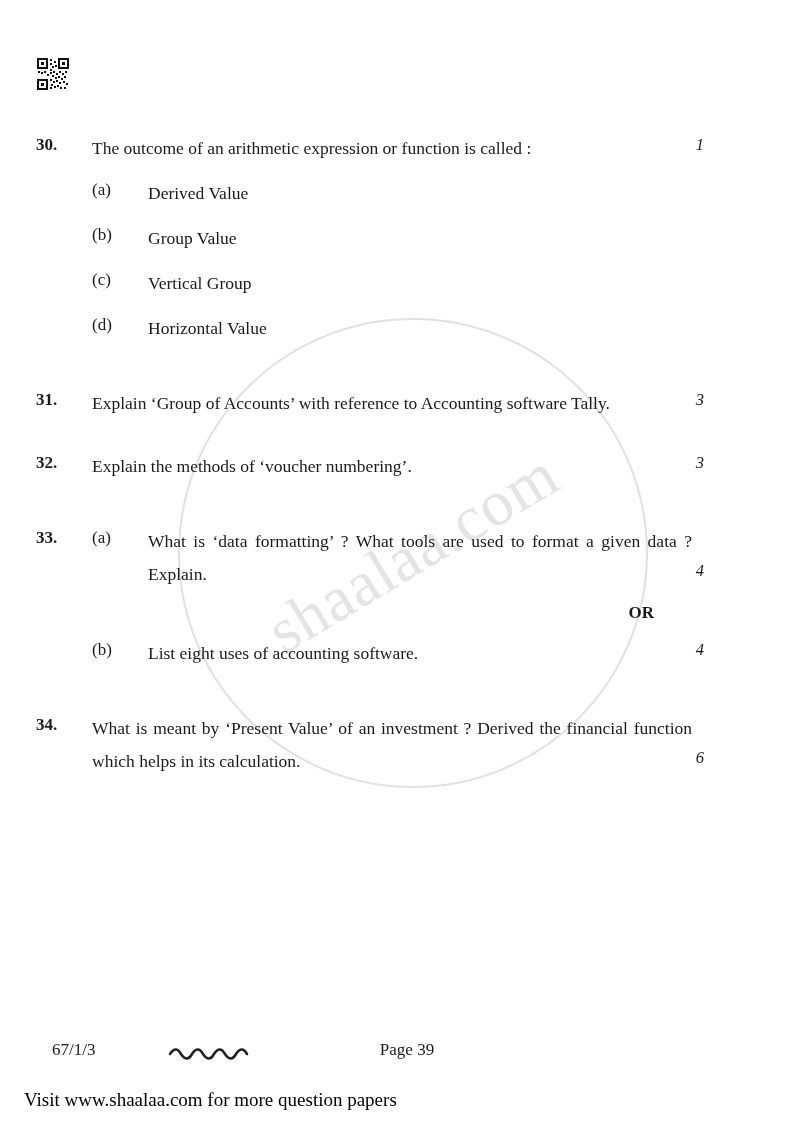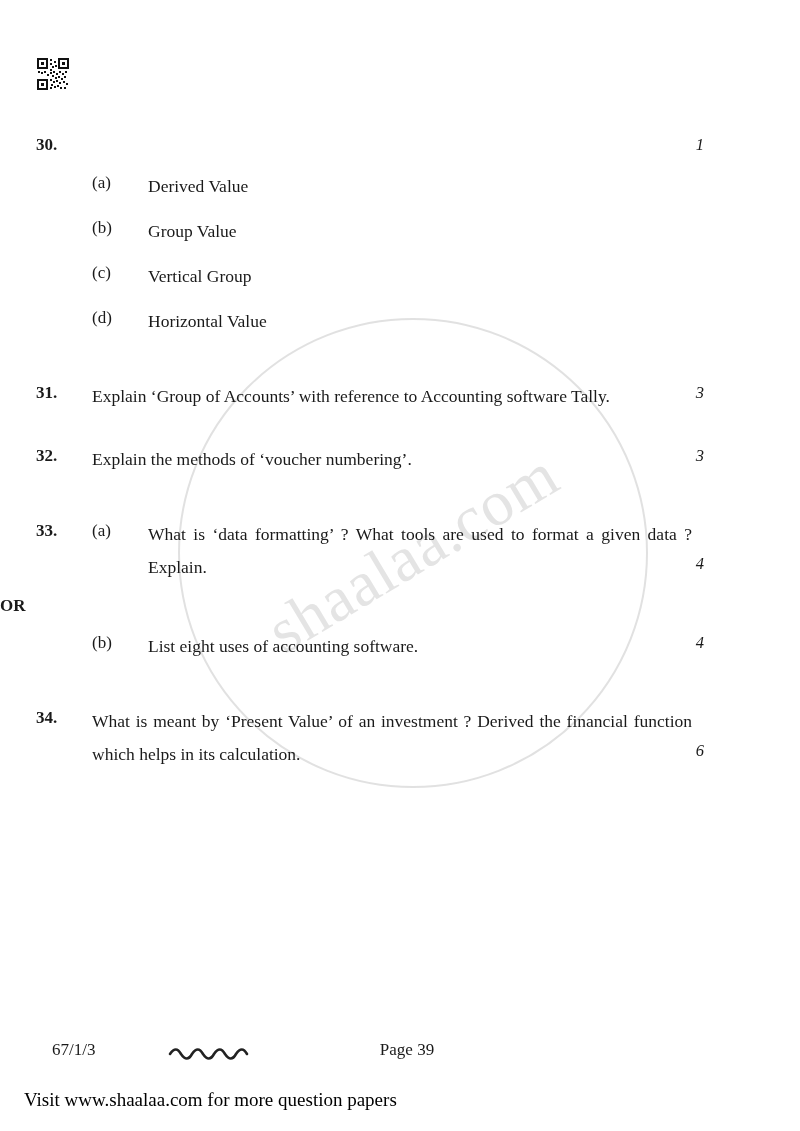--- a/index.html
+++ b/index.html
@@ -104,21 +104,21 @@
     font-size: 16.5px;
     line-height: 26px;
   }
 
   .q30 { margin-bottom: 0; }
   .opt { margin-top: 12px; }
   .spacer-lg { height: 42px; }
   .spacer-md { height: 30px; }
 
   .or {
-    text-align: left;
+    text-align: right;
     font-weight: bold;
     font-size: 17px;
     padding-right: 86px;
     margin-top: 12px;
   }
 
   
   .footer {
     position: absolute;
     left: 16px;
@@ -226,20 +226,21 @@
 
   <div class="watermark">
     <div class="ring"></div>
     <div class="wtext">shaalaa.com</div>
   </div>
 
   <div class="content">
 
     <div class="qrow q30">
       <div class="qnum">30.</div>
+      <div class="qtext">The outcome of an arithmetic expression or function is called :</div>
       <div class="marks">1</div>
     </div>
 
     <div class="qrow opt">
       <div class="qnum"></div>
       <div class="sublabel">(a)</div>
       <div class="qtext">Derived Value</div>
     </div>
     <div class="qrow opt">
       <div class="qnum"></div>

